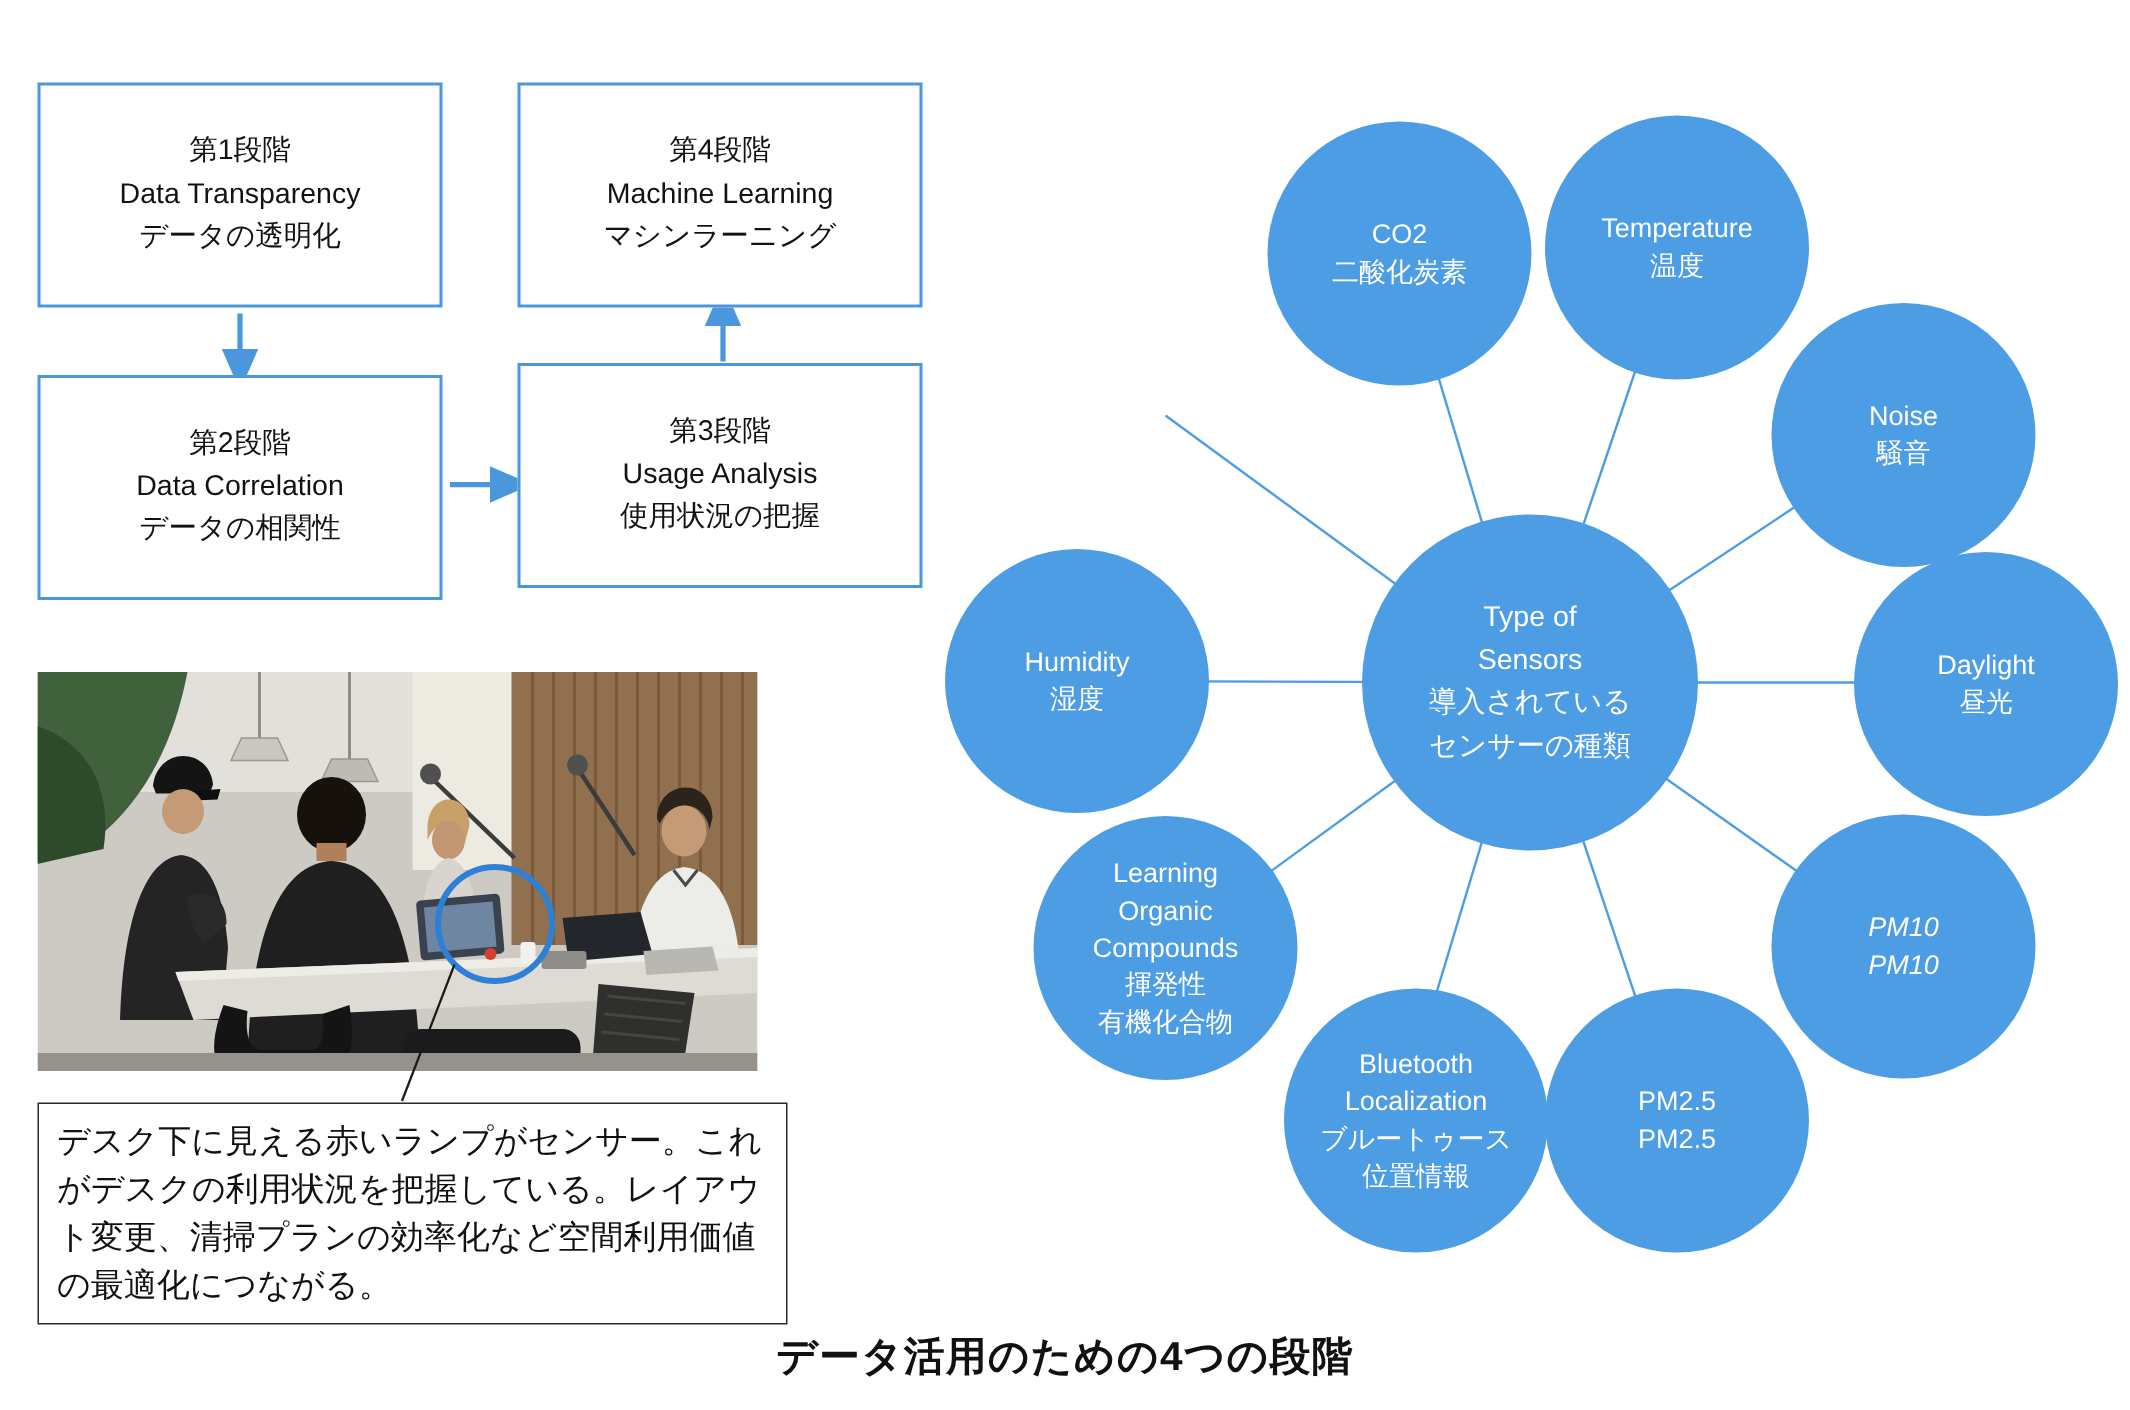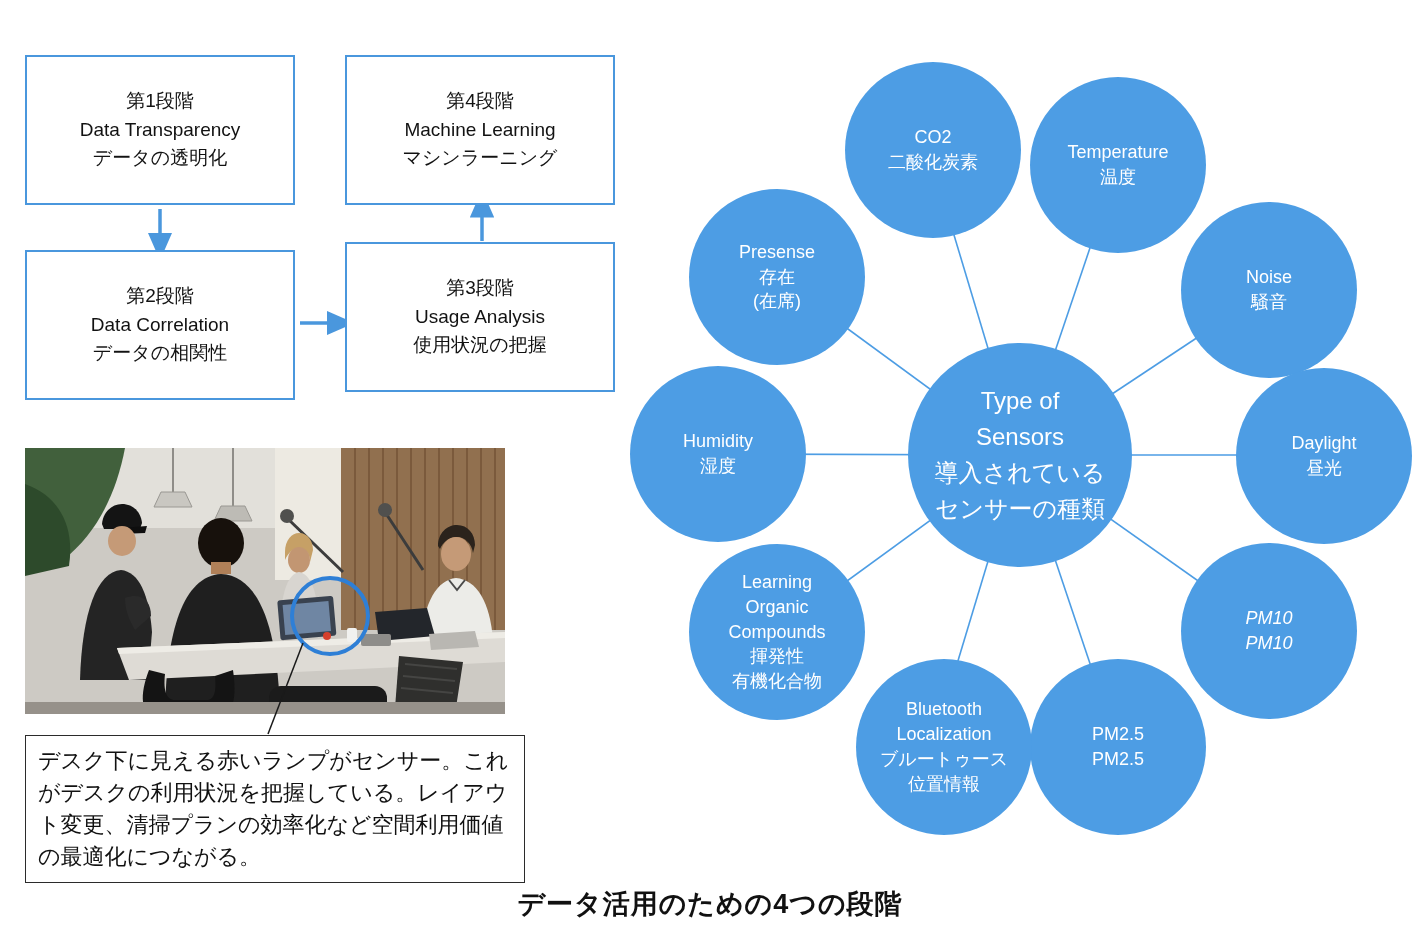--- a/index.html
+++ b/index.html
@@ -23,21 +23,21 @@
   }
   .fc-box span{display:block;}
 
   
   .node{
     position:absolute;border-radius:50%;background:var(--node-blue);color:#fff;
     display:flex;flex-direction:column;justify-content:center;align-items:center;
     text-align:center;z-index:2;font-size:18px;line-height:1.38;
   }
   .node.small{width:176px;height:176px;}
-  .node.center{width:224px;height:224px;font-size:24px;line-height:1.5;}
+  .node.center{width:224px;height:224px;font-size:19px;line-height:1.5;}
   .node span{display:block;}
 
   .photo-wrap{position:absolute;left:25px;top:448px;width:480px;height:266px;z-index:2;}
 
   .caption-box{
     position:absolute;left:25px;top:735px;width:500px;min-height:132px;
     border:1px solid #2b2b2b;background:#fff;z-index:2;
     padding:9px 12px;font-size:22px;line-height:1.45;color:#111;
   }
 
@@ -181,21 +181,21 @@
     <span>デスク下に見える赤いランプがセンサー。これがデスクの利用状況を把握している。レイアウト変更、清掃プランの効率化など空間利用価値の最適化につながる。</span>
   </div>
 
   <div class="node center" style="left:908px;top:343px;">
     <span>Type of</span>
     <span>Sensors</span>
     <span>導入されている</span>
     <span>センサーの種類</span>
   </div>
 
-  <div class="node small" style="left:845px;top:62px;">
+  <div class="node small" style="left:845px;top:81px;">
     <span>CO2</span>
     <span>二酸化炭素</span>
   </div>
   <div class="node small" style="left:1030px;top:77px;">
     <span>Temperature</span>
     <span>温度</span>
   </div>
   <div class="node small" style="left:1181px;top:202px;">
     <span>Noise</span>
     <span>騒音</span>
@@ -222,21 +222,16 @@
     <span>Learning</span>
     <span>Organic</span>
     <span>Compounds</span>
     <span>揮発性</span>
     <span>有機化合物</span>
   </div>
   <div class="node small" style="left:630px;top:366px;">
     <span>Humidity</span>
     <span>湿度</span>
   </div>
-  <div class="node small" style="left:689px;top:189px;">
-    <span>Presense</span>
-    <span>存在</span>
-    <span>(在席)</span>
-  </div>
 
   <div class="footer-title">データ活用のための4つの段階</div>
 
 </div>
 
 </body></html>

